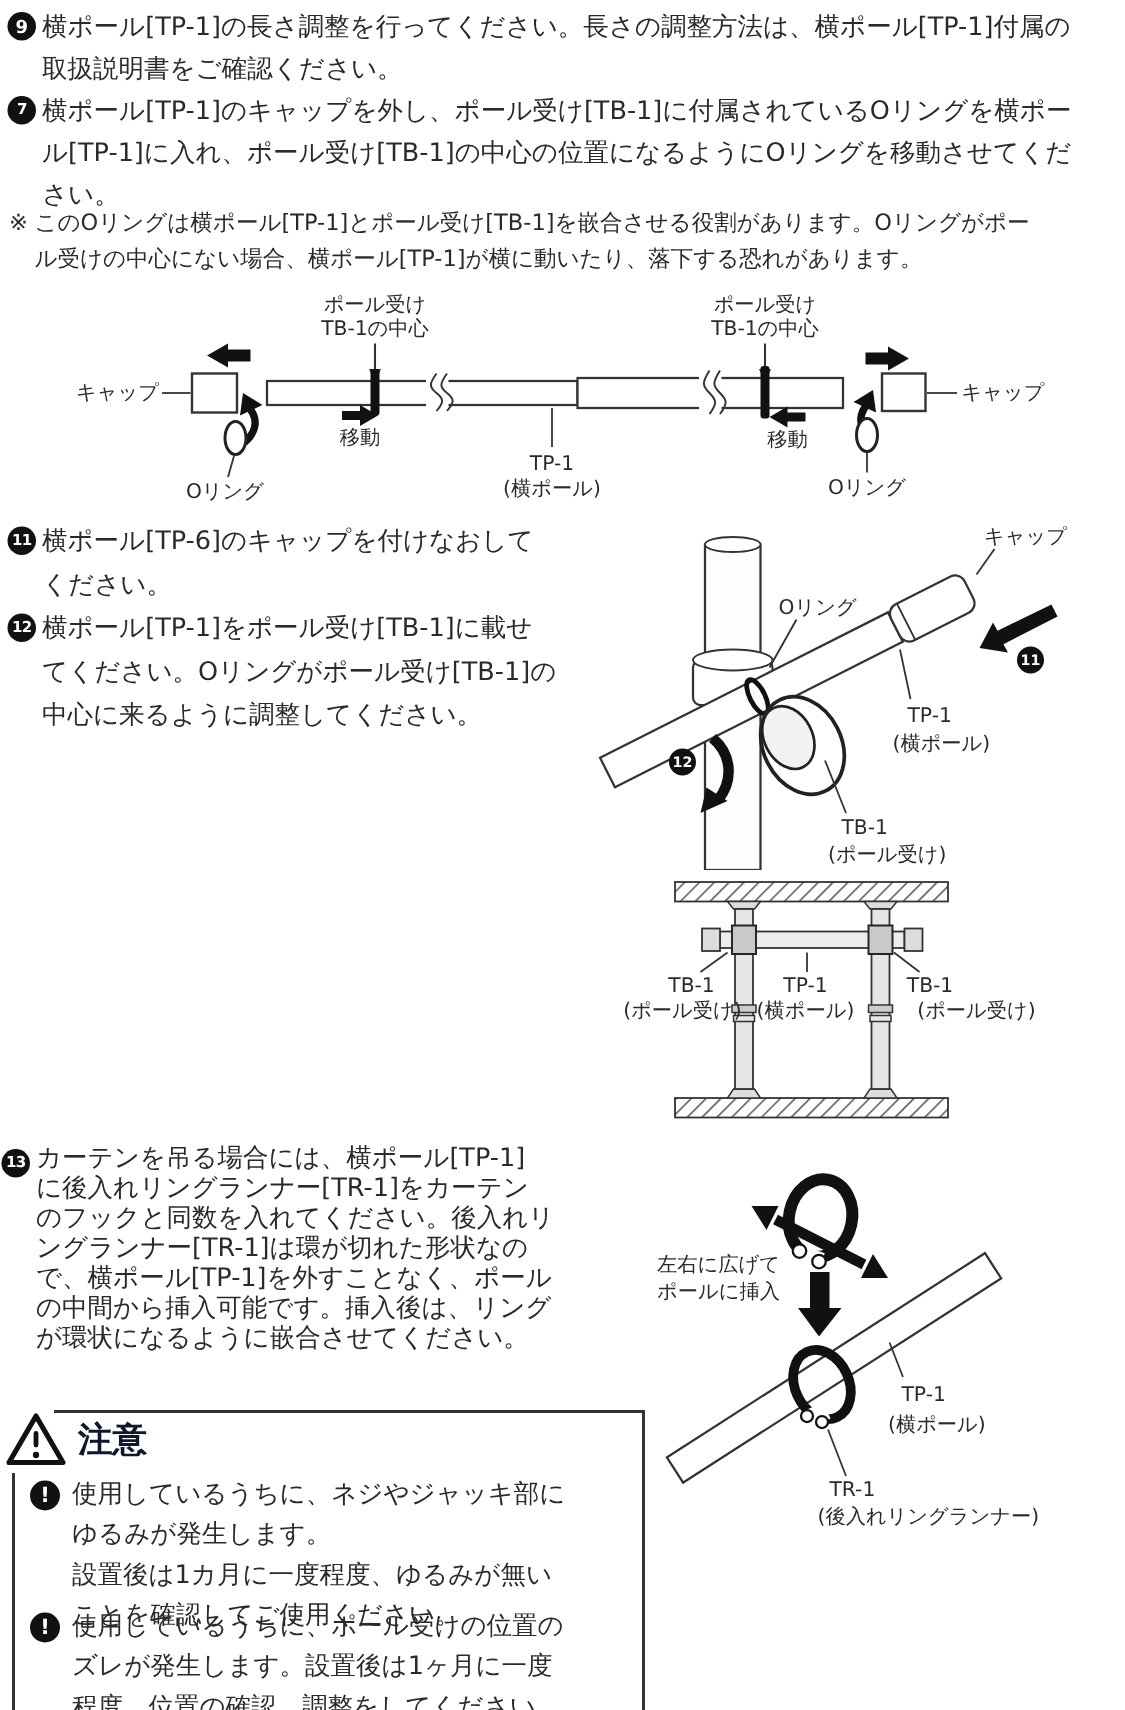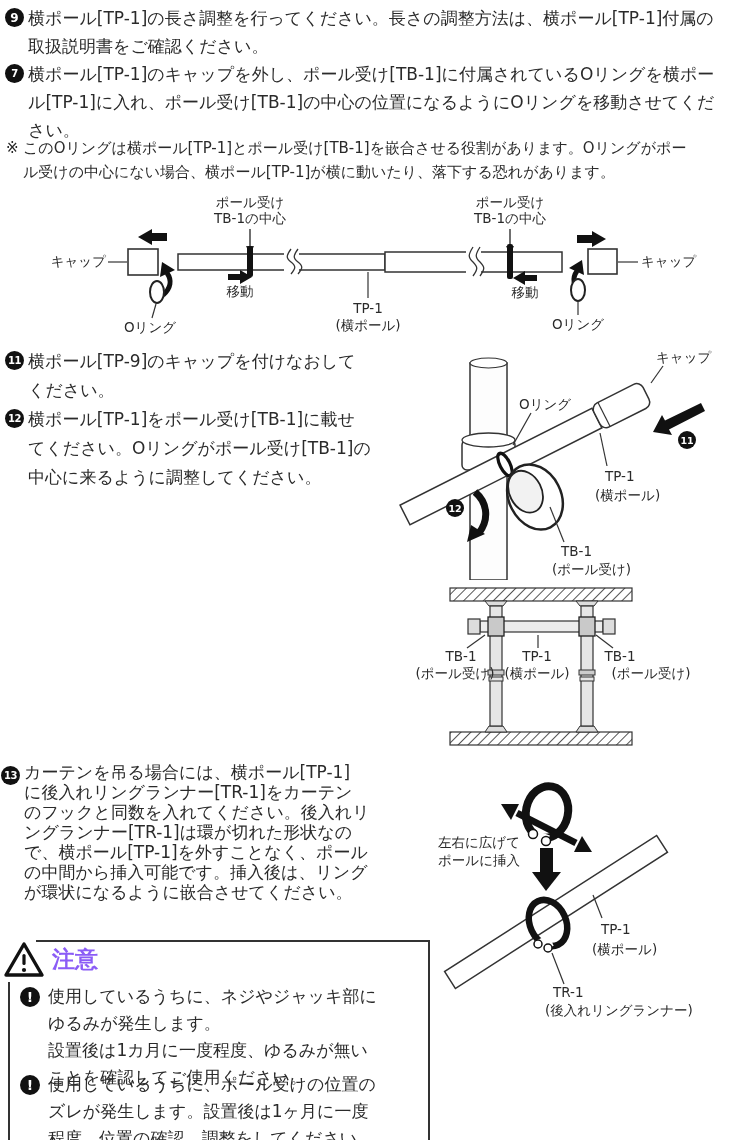--- a/index.html
+++ b/index.html
@@ -22,21 +22,21 @@
   .note{position:absolute;padding-left:17px;}
   .note .mark{position:absolute;left:0;top:0;font-size:15px;line-height:24px;color:#2a2a2a;}
   .note .txt{white-space:pre-line;font-size:15px;line-height:24px;color:#2a2a2a;}
   svg text{font-family:"DejaVu Sans","Liberation Sans",sans-serif;fill:#2a2a2a;}
   .dlabel{font-size:13.5px;}
   .numwhite{font-size:9.5px;font-weight:bold;fill:#fff;}
   
   .caut-frame{position:absolute;left:36px;top:940px;width:392px;height:200px;
     border-top:2px solid #333;border-right:2px solid #333;}
   .caut-left{position:absolute;left:8px;top:982px;width:2px;height:158px;background:#333;}
-  .caut-title{position:absolute;left:52px;top:944px;font-size:23px;font-weight:bold;color:#8b5cf6;}
+  .caut-title{position:absolute;left:52px;top:944px;font-size:23px;font-weight:bold;color:#0f172a;}
   .caut-item{position:absolute;left:48px;width:370px;}
   .caut-item .txt{white-space:pre-line;font-size:17px;line-height:27px;color:#2a2a2a;}
   .bang{
     position:absolute;width:20px;height:20px;border-radius:50%;background:#111;color:#fff;
     display:flex;align-items:center;justify-content:center;font-weight:bold;font-size:14px;
   }
 </style>
 </head>
 <body>
 
@@ -112,21 +112,21 @@
     <polygon points="513,86 525,79 525,83 537,83 537,89 525,89 525,93" fill="#111"></polygon>
     <text class="dlabel" x="525" y="105" text-anchor="middle">移動</text>
 
     <line x1="368" y1="80" x2="368" y2="106" stroke="#333" stroke-width="1.2"></line>
     <text class="dlabel" x="368" y="121" text-anchor="middle">TP-1</text>
     <text class="dlabel" x="368" y="138" text-anchor="middle">(横ポール)</text>
   </svg>
 
   <div class="step col" style="left:5px;top:347px;width:390px;">
     <span class="marker two">11</span>
-    <div class="txt">横ポール[TP-9]のキャップを付けなおして
+    <div class="txt">横ポール[TP-6]のキャップを付けなおして
 ください。</div>
   </div>
 
   <div class="step col" style="left:5px;top:405px;width:390px;">
     <span class="marker two">12</span>
     <div class="txt">横ポール[TP-1]をポール受け[TB-1]に載せ
 てください。Oリングがポール受け[TB-1]の
 中心に来るように調整してください。</div>
   </div>
 

